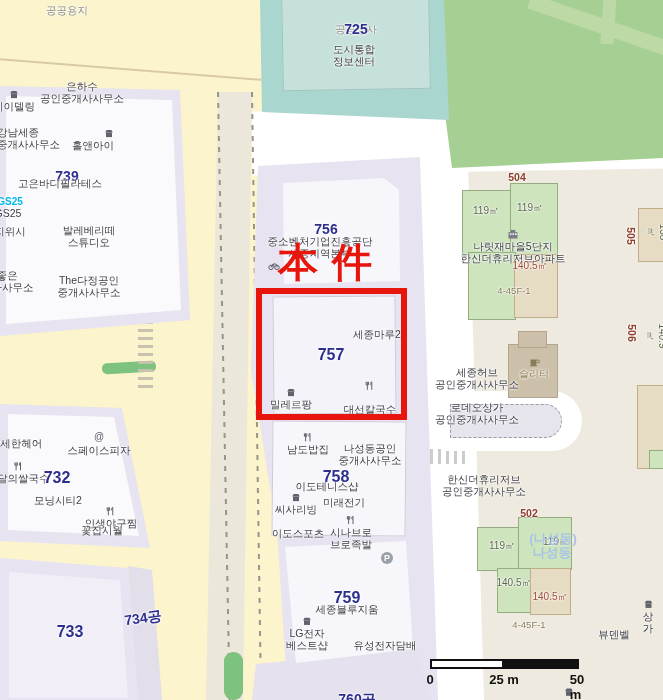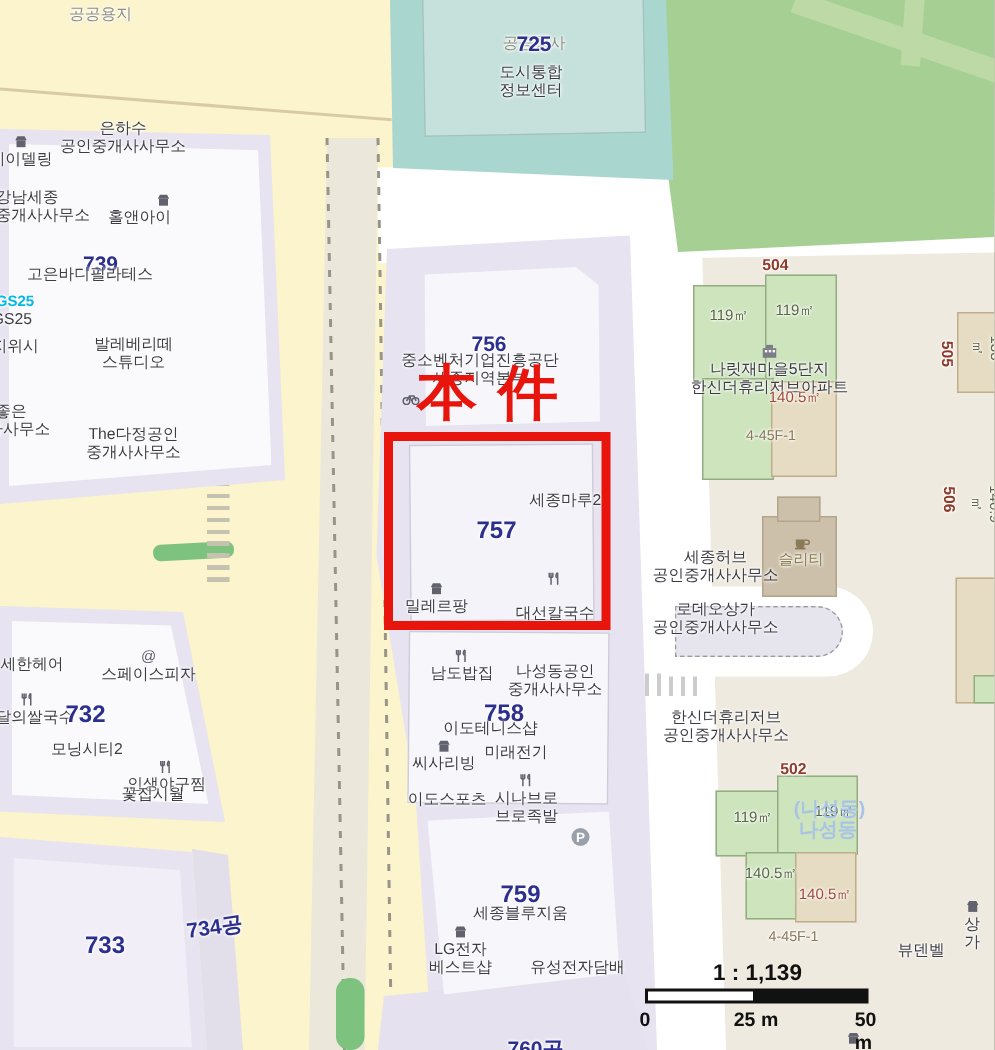--- a/index.html
+++ b/index.html
@@ -117,21 +117,21 @@
           </svg></span><span class="tx">홀앤아이</span></div>
       <div class="lbl lot-b" style="left: 67px; top: 176px; transform: translate(-50%, -50%);"><span class="tx">739</span></div>
       <div class="lbl poi" style="left: 60px; top: 183px; transform: translate(-50%, -50%);"><span class="tx">고은바디필라테스</span></div>
       <div class="lbl brand-gs" style="left: 10px; top: 202px; transform: translate(-50%, -50%);"><span class="tx">GS25</span></div>
       <div class="lbl poi" style="left: 8px; top: 213px; transform: translate(-50%, -50%);"><span class="tx">GS25</span></div>
       <div class="lbl poi" style="left: 10px; top: 231px; transform: translate(-50%, -50%);"><span class="tx">지위시</span></div>
       <div class="lbl poi" style="left: 89px; top: 236px; transform: translate(-50%, -50%);"><span class="tx">발레베리떼
 스튜디오</span></div>
       <div class="lbl poi" style="left: 2px; top: 281px; transform: translate(-50%, -50%);"><span class="tx">다좋은
 중개사사무소</span></div>
-      <div class="lbl poi" style="left: 89px; top: 296px; transform: translate(-50%, -50%);"><span class="tx">The다정공인
+      <div class="lbl poi" style="left: 89px; top: 286px; transform: translate(-50%, -50%);"><span class="tx">The다정공인
 중개사사무소</span></div>
       <div class="lbl poi poi-faint" style="left: 356px; top: 29px; transform: translate(-50%, -50%);"><span class="tx">공공청사</span></div>
       <div class="lbl lot-b" style="left: 356px; top: 29px; transform: translate(-50%, -50%); text-align: center;"><span class="tx">725</span></div>
       <div class="lbl poi" style="left: 354px; top: 55px; transform: translate(-50%, -50%);"><span class="tx">도시통합
 정보센터</span></div>
       <div class="lbl lot-b" style="left: 326px; top: 229px; transform: translate(-50%, -50%);"><span class="tx">756</span></div>
       <div class="lbl poi" style="left: 320px; top: 247px; transform: translate(-50%, -50%);"><span class="tx">중소벤처기업진흥공단
 세종지역본부</span></div>
       <div class="lbl poi" style="left: 274px; top: 266px; transform: translate(-50%, -50%);"><span class="ic"><svg width="12" height="8" viewBox="0 0 12 8">
             <circle cx="3" cy="5.4" r="2.2" fill="none" stroke="#62626e"></circle>
@@ -241,21 +241,20 @@
       <div class="lbl poi" style="left: 569px; top: 692px; transform: translate(-50%, -50%);"><span class="ic"><svg width="10" height="10" viewBox="0 0 10 10">
             <path d="M1.2 4.2 2.6 1.6h4.8l1.4 2.6z" fill="#62626e"></path>
             <rect x="2" y="4.2" width="6" height="4.6" fill="#62626e"></rect>
           </svg></span></div>
     </div>
 
   <div id="subject-box"></div>
   <div id="subject-label">本件</div>
 
   <div id="scalebar">
-    <div class="ratio">1 : 1,139</div>
     <div class="bar">
       <div class="seg1"></div>
       <div class="seg2"></div>
     </div>
     <span class="tick" style="left:6px;">0</span>
     <span class="tick" style="left:80px;">25 m</span>
     <span class="tick" style="left:153px;">50 m</span>
   </div>
 </div>
 

